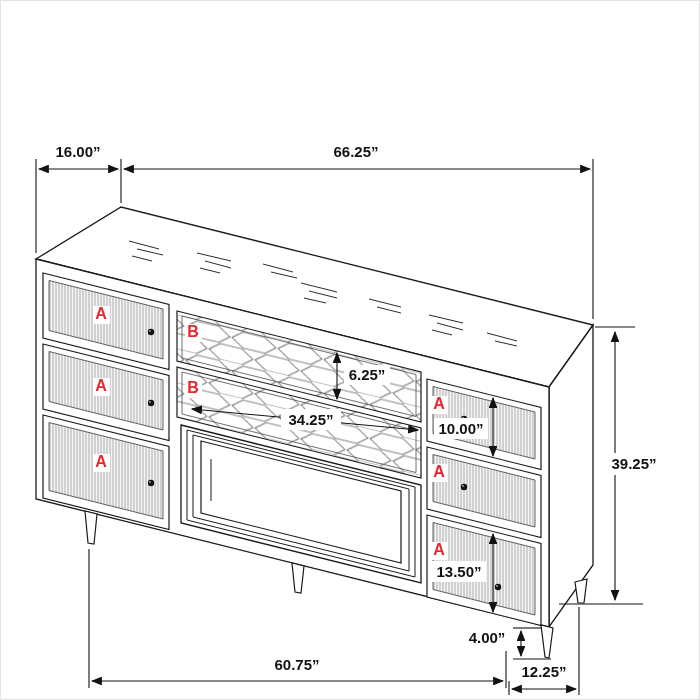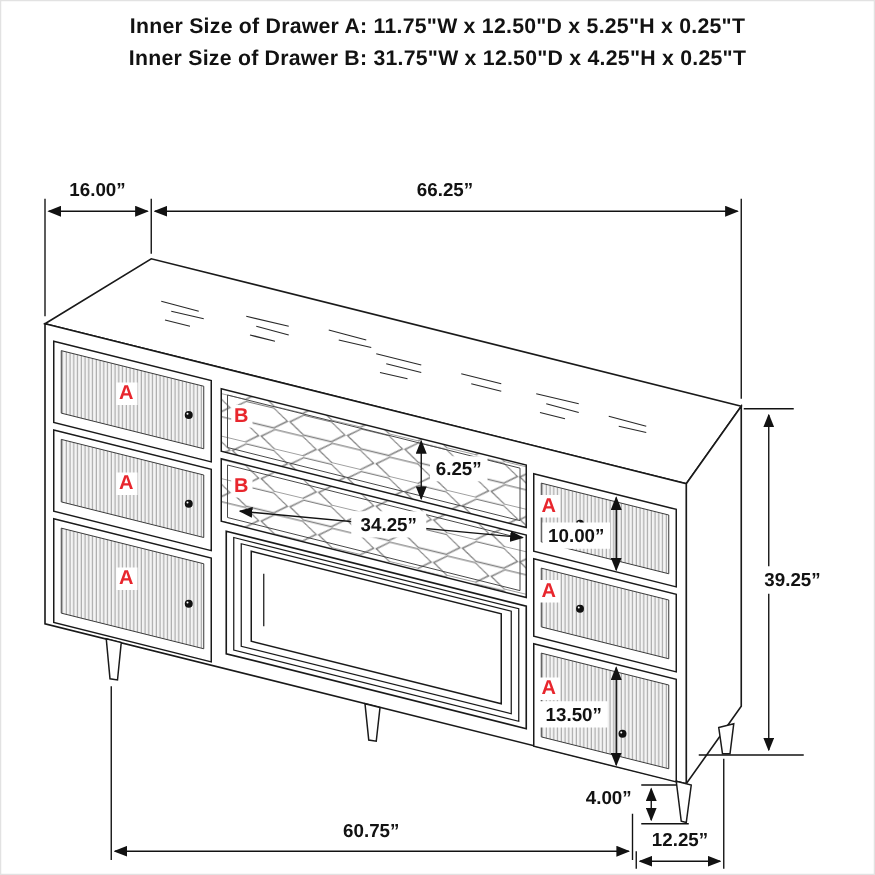--- a/index.html
+++ b/index.html
@@ -19,24 +19,20 @@
     font-family:"Liberation Sans", sans-serif;
   }
   .dimtext { font-size:15px; font-weight:bold; fill:#121212; }
   .redletter { font-size:16px; font-weight:bold; fill:#e8262d; }
 </style>
 </head>
 <body>
 
 <div class="page">
 
-  <div class="titles">
-    <div>Inner Size of Drawer A: 11.75"W x 12.50"D x 5.25"H x 0.25"T</div>
-    <div>Inner Size of Drawer B: 31.75"W x 12.50"D x 4.25"H x 0.25"T</div>
-  </div>
 
   <svg width="700" height="700" viewBox="0 0 700 700" style="position:absolute;left:0;top:0;">
     <defs>
       <marker id="arr" viewBox="0 0 10 8" refX="9" refY="4" markerWidth="10" markerHeight="8" orient="auto-start-reverse">
         <path d="M0 0 L10 4 L0 8 Z" fill="#121212"></path>
       </marker>
       <pattern id="flutepat" width="3" height="6" patternUnits="userSpaceOnUse">
         <rect width="3" height="6" fill="#f4f4f4"></rect>
         <line x1="1" y1="0" x2="1" y2="6" stroke="#9c9c9c" stroke-width="0.8"></line>
       </pattern>

